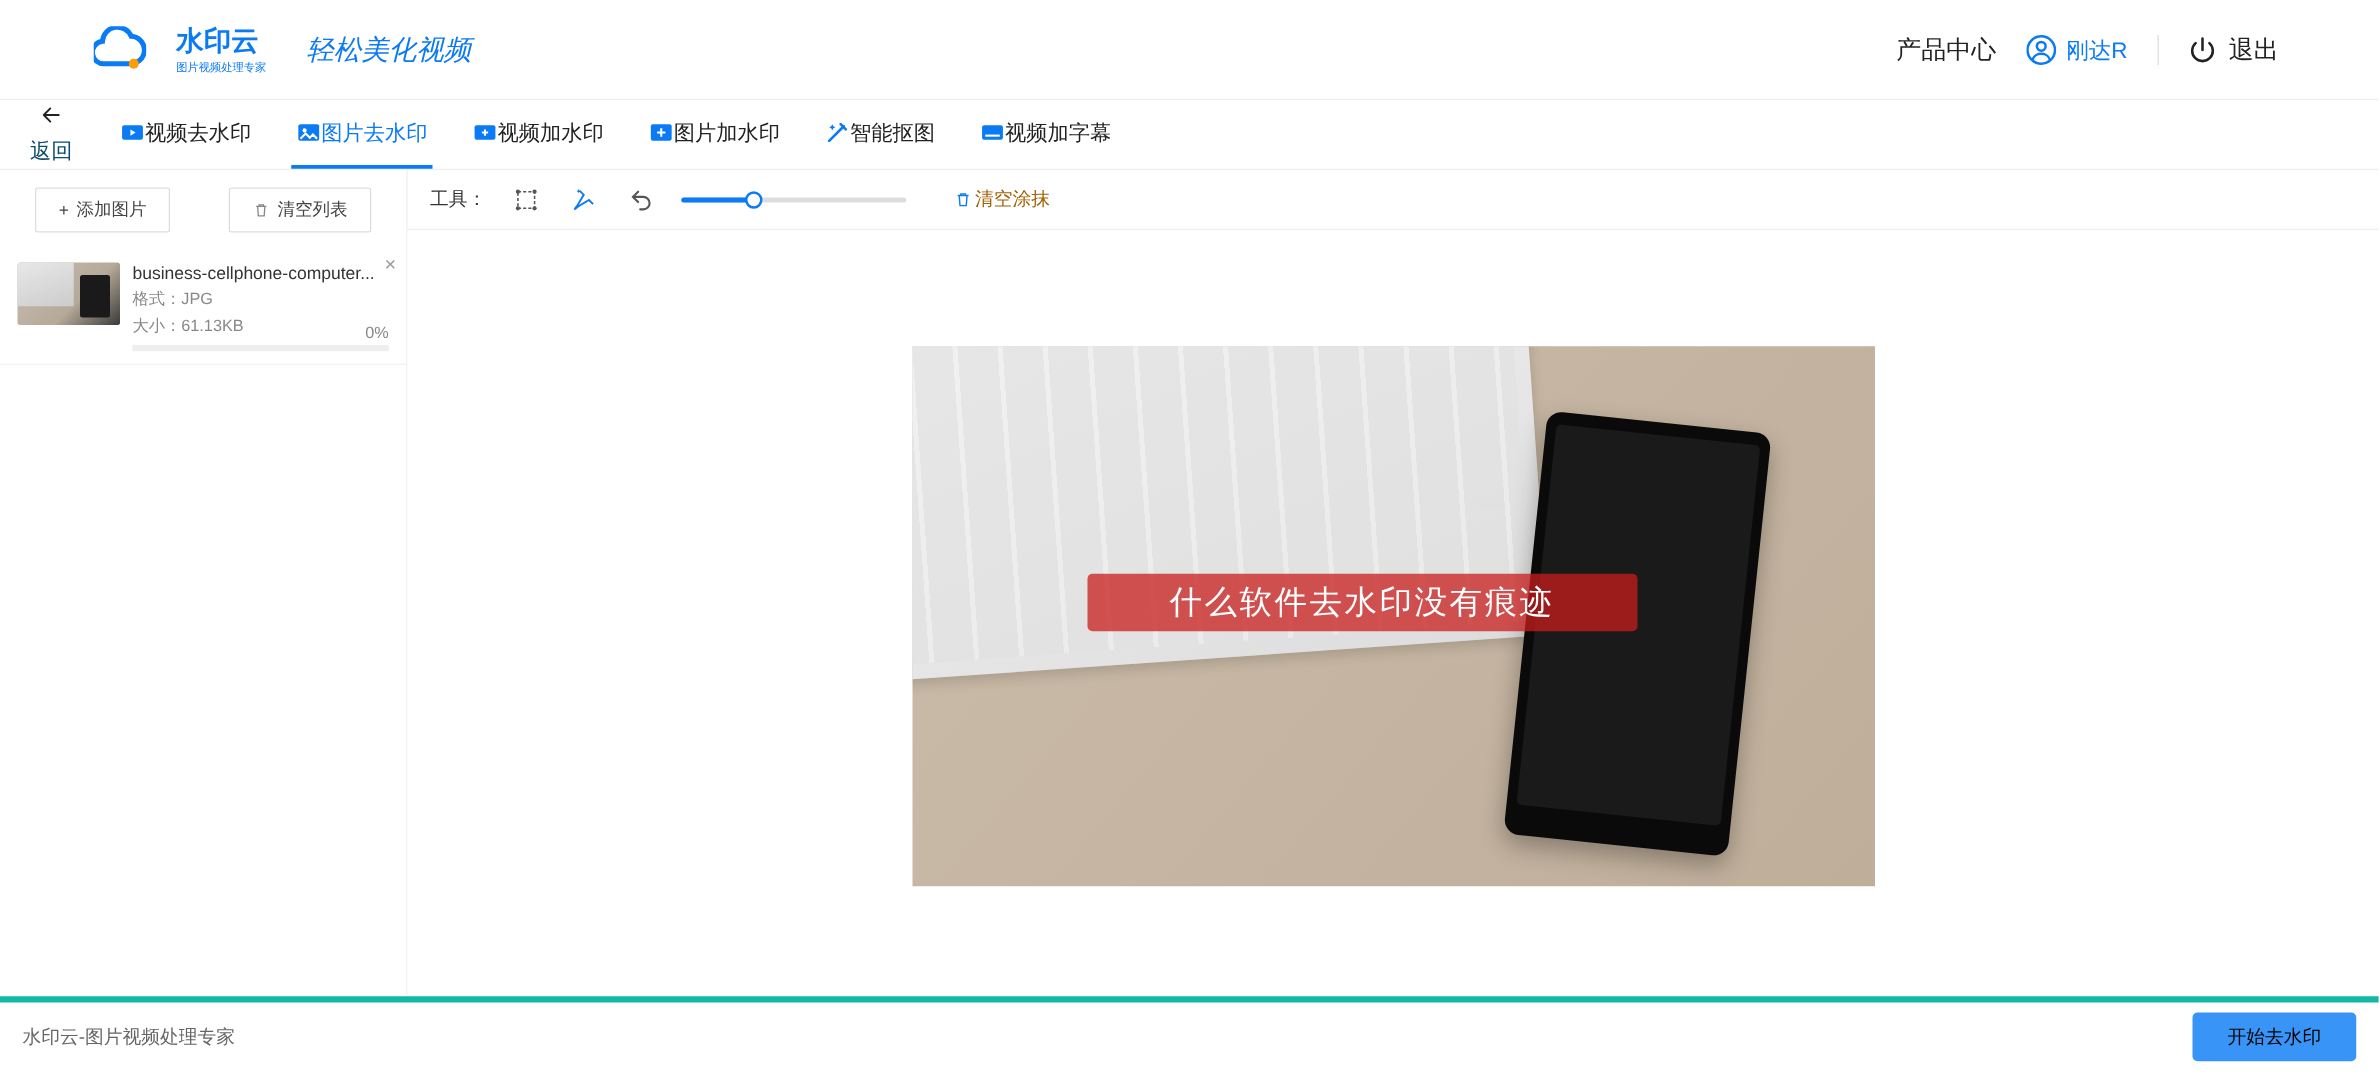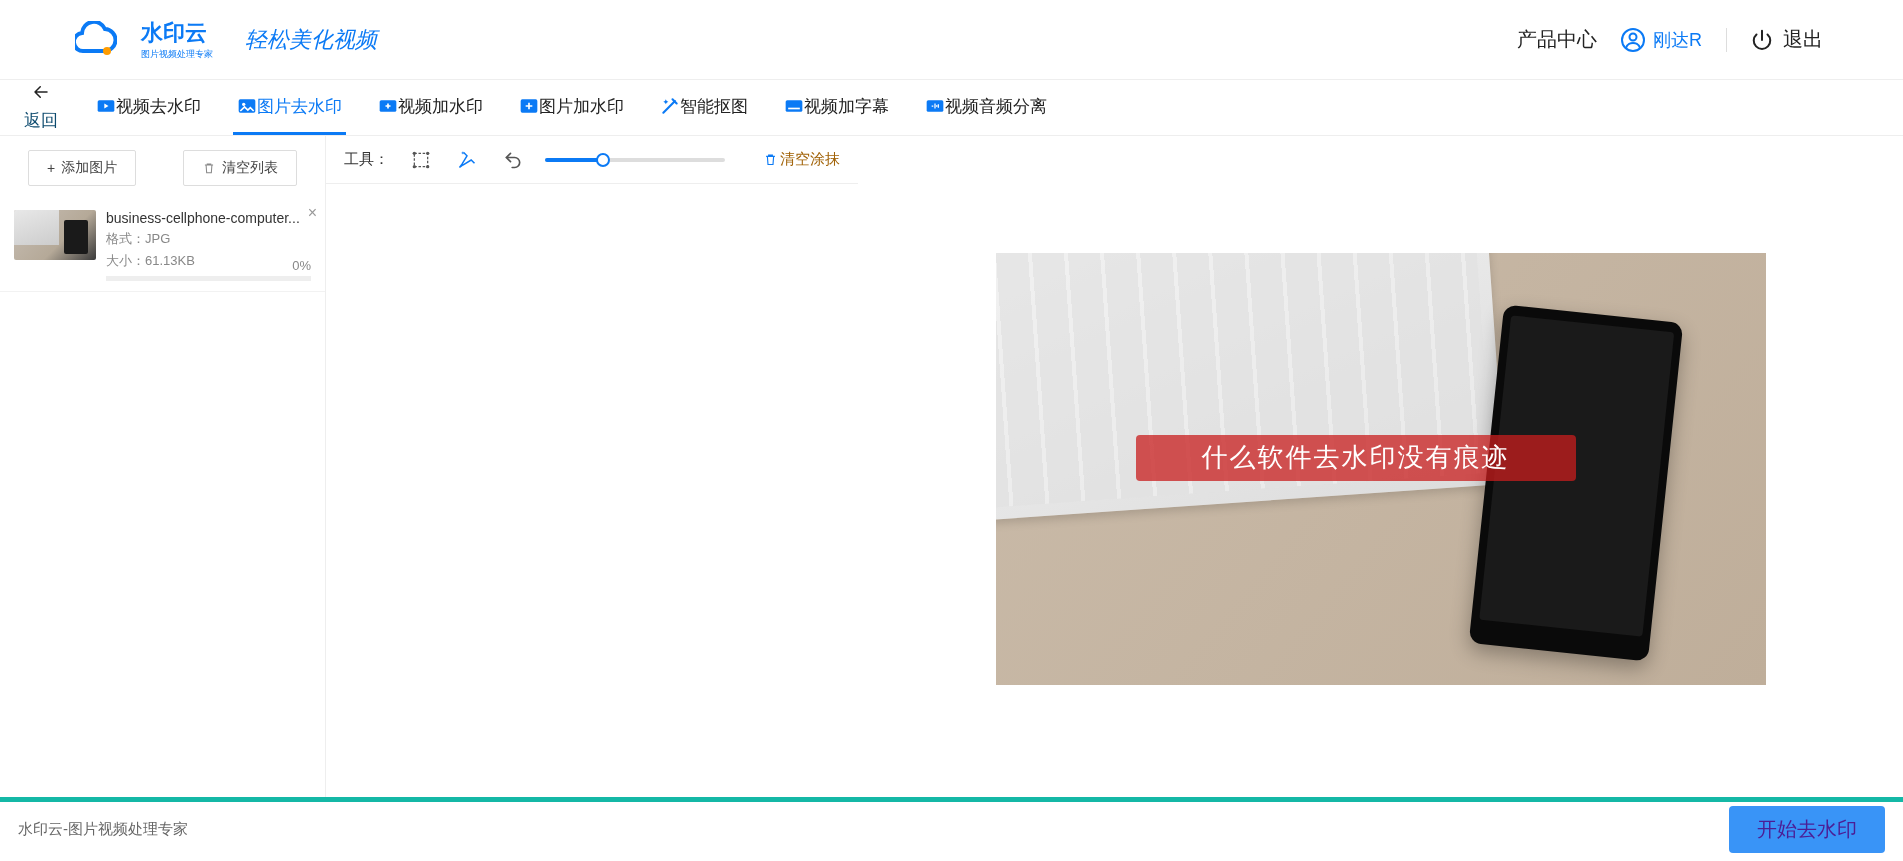--- a/index.html
+++ b/index.html
@@ -35,42 +35,42 @@
 .thumb { width: 82px; height: 50px; background: linear-gradient(135deg, #c8bfb5 0%, #b5a998 60%, #3a3a3a 100%); border-radius: 2px; position: relative; overflow: hidden; }
 .thumb::before { content: ""; position: absolute; left: 0; top: 0; width: 55%; height: 70%; background: linear-gradient(160deg, #e8e8e8, #ccc); }
 .thumb::after { content: ""; position: absolute; right: 8px; top: 10px; width: 24px; height: 34px; background: #1a1a1a; border-radius: 2px; }
 .file-info { flex: 1; font-size: 14px; color: #333; }
 .file-name { white-space: nowrap; overflow: hidden; text-overflow: ellipsis; max-width: 200px; }
 .file-meta { color: #888; font-size: 13px; margin-top: 4px; }
 .progress { height: 5px; background: #eee; margin-top: 6px; position: relative; }
 .progress-pct { position: absolute; right: 0; top: -18px; font-size: 13px; color: #888; }
 .close-x { position: absolute; top: 4px; right: 8px; font-size: 16px; color: #999; cursor: pointer; }
 
-.main { flex: 1; display: flex; flex-direction: row; }
+.main { flex: 1; display: flex; flex-direction: column; }
 .toolbar { height: 48px; display: flex; align-items: center; padding: 0 18px; gap: 18px; border-bottom: 1px solid #eee; }
 .tool-label { font-size: 15px; color: #333; }
 .tool-btn { width: 28px; height: 28px; display: flex; align-items: center; justify-content: center; cursor: pointer; border-radius: 3px; }
 .tool-btn.active { color: #0b7af5; }
 .slider { width: 180px; height: 4px; background: #ddd; border-radius: 2px; position: relative; cursor: pointer; }
 .slider-fill { position: absolute; left: 0; top: 0; height: 100%; width: 32%; background: #0b7af5; border-radius: 2px; }
 .slider-thumb { position: absolute; left: 32%; top: 50%; width: 14px; height: 14px; background: #fff; border: 2px solid #0b7af5; border-radius: 50%; transform: translate(-50%, -50%); }
 .clear-link { display: flex; align-items: center; gap: 2px; color: #a16207; font-size: 15px; cursor: pointer; margin-left: 20px; }
 
 .canvas-area { flex: 1; display: flex; align-items: center; justify-content: center; background: #fff; }
 .canvas-img { width: 770px; height: 432px; position: relative; background: linear-gradient(130deg, #cabba9 0%, #bfae9a 100%); overflow: hidden; }
 .kb { position: absolute; left: -40px; top: -30px; width: 540px; height: 280px; background: linear-gradient(160deg, #f4f4f4, #dcdcdc); border-radius: 8px; transform: rotate(-4deg); box-shadow: 0 4px 10px rgba(0,0,0,.15); }
 .kb::before { content: ""; position: absolute; inset: 12px; background: repeating-linear-gradient(90deg, #e2e2e2 0 32px, #f0f0f0 32px 36px), repeating-linear-gradient(0deg, transparent 0 32px, rgba(0,0,0,.05) 32px 36px); opacity: .7; border-radius: 4px; }
 .phone { position: absolute; right: 100px; top: 60px; width: 180px; height: 340px; background: #0a0a0a; border-radius: 12px; transform: rotate(6deg); box-shadow: 0 8px 20px rgba(0,0,0,.3); }
 .phone::before { content: ""; position: absolute; inset: 10px 8px 24px 8px; background: #1a1a1a; border-radius: 4px; }
 .wm-bar { position: absolute; left: 140px; top: 182px; width: 440px; height: 46px; background: rgba(200,30,30,.75); border-radius: 4px; display: flex; align-items: center; justify-content: center; color: #fff; font-size: 26px; letter-spacing: 2px; }
 
 
 .footer { position: absolute; bottom: 4px; left: 0; right: 0; height: 60px; display: flex; align-items: center; justify-content: space-between; padding: 0 18px; border-top: 5px solid #14b8a6; background: #fff; }
 .footer-text { color: #666; font-size: 15px; }
-.primary-btn { background: #3994f7; color: #4c1d95; border: none; padding: 10px 28px; font-size: 20px; border-radius: 4px; cursor: pointer; }
+.primary-btn { background: #3994f7; color: #000000; border: none; padding: 10px 28px; font-size: 15px; border-radius: 4px; cursor: pointer; }
 
 svg { display: block; }
 </style>
 </head>
 <body>
 
 <div class="header">
   <div class="logo-area">
     <div class="logo-icon">
       <svg viewBox="0 0 42 38">
@@ -165,29 +165,20 @@
     <span>智能抠图</span>
   </div>
   <div class="tab">
     <span class="tab-icon">
         <svg width="20" height="20" viewBox="0 0 24 24">
           <rect x="2" y="5" width="20" height="14" rx="2" fill="#0b7af5"></rect>
           <rect x="5" y="14" width="14" height="2" fill="#fff"></rect>
         </svg>
       </span>
     <span>视频加字幕</span>
-  </div>
-  <div class="tab">
-    <span class="tab-icon">
-        <svg width="20" height="20" viewBox="0 0 24 24">
-          <rect x="2" y="5" width="20" height="14" rx="2" fill="#0b7af5"></rect>
-          <path d="M8 12h2m2-3v6m2-4v2m2-3v4" stroke="#fff" stroke-width="1.5"></path>
-        </svg>
-      </span>
-    <span>视频音频分离</span>
   </div>
 </div>
 
 <div class="content">
   <div class="sidebar">
     <div class="sidebar-top">
       <button class="s-btn">
         <span>+</span>
         <span>添加图片</span>
       </button>

